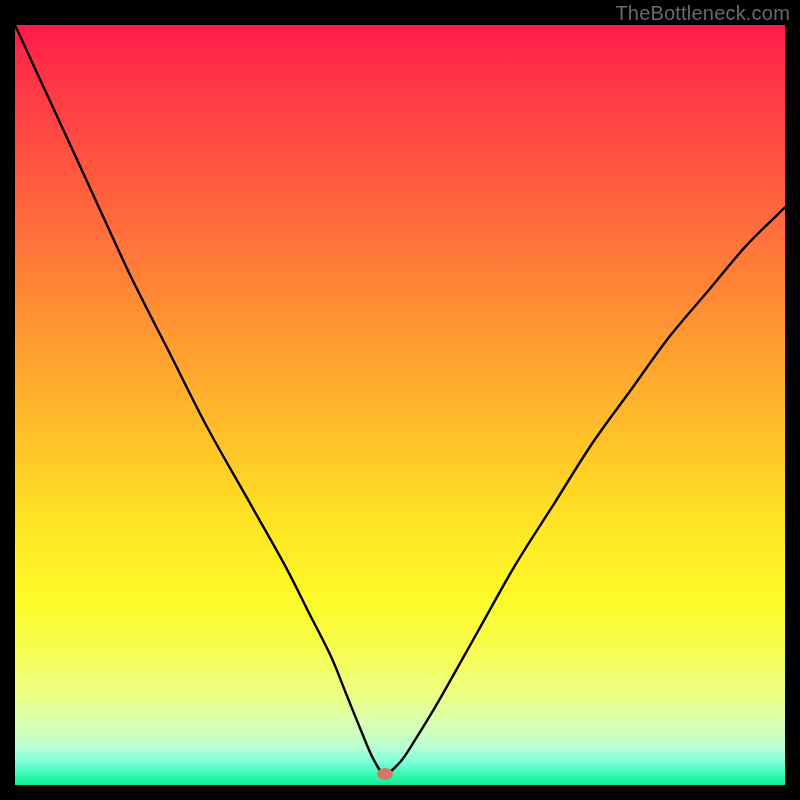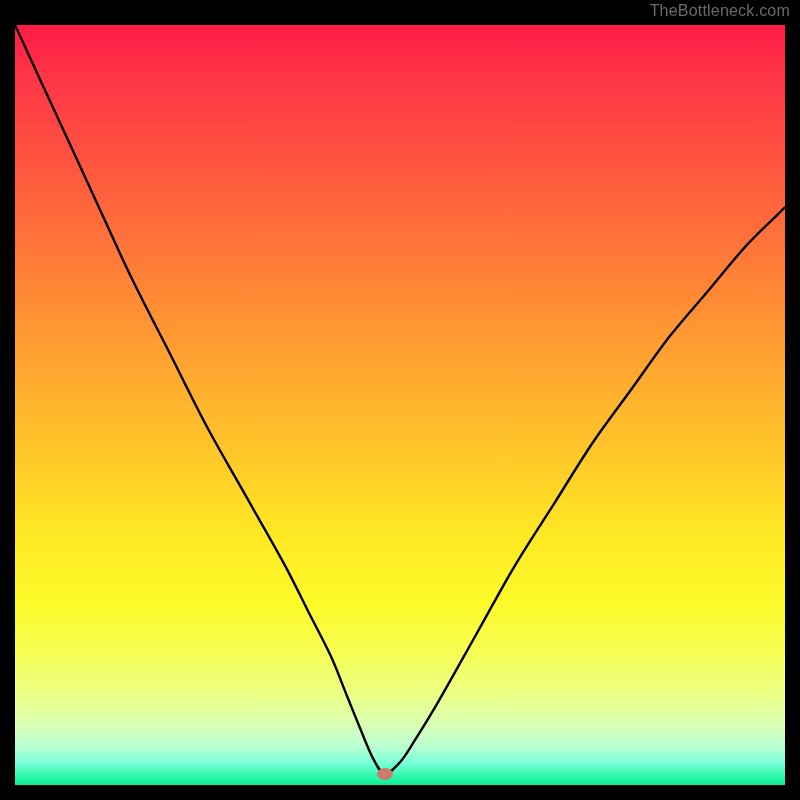--- a/index.html
+++ b/index.html
@@ -15,21 +15,21 @@
     position: relative;
     width: 800px;
     height: 800px;
     background: #000;
   }
   .watermark {
     position: absolute;
     top: 2px;
     right: 10px;
     color: #6a6a6a;
-    font-size: 16px;
+    font-size: 20px;
     font-weight: 500;
     letter-spacing: 0.2px;
     z-index: 5;
   }
   .plot-area {
     position: absolute;
     left: 15px;
     top: 25px;
     width: 770px;
     height: 760px;

